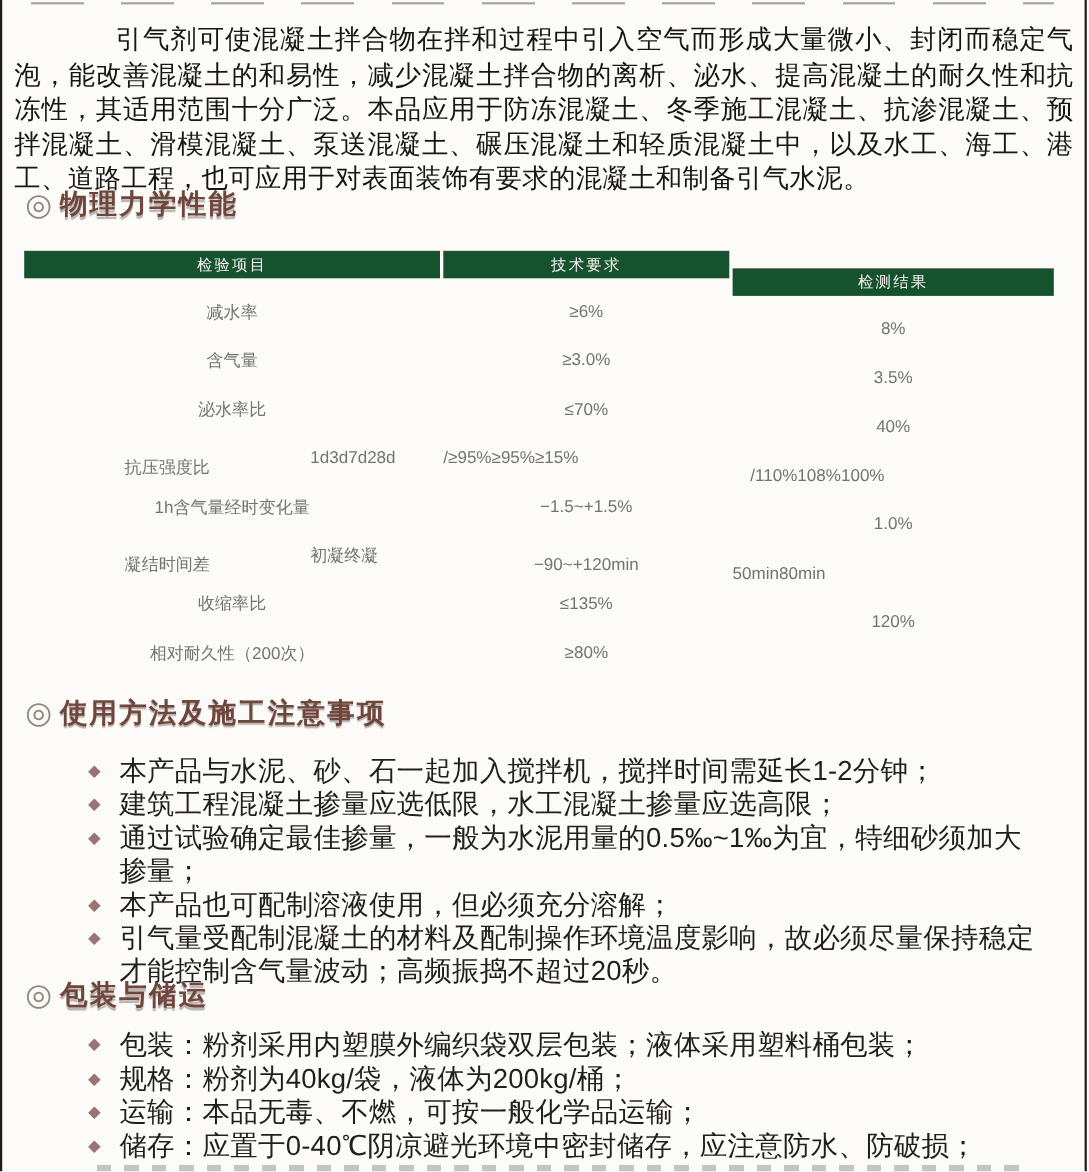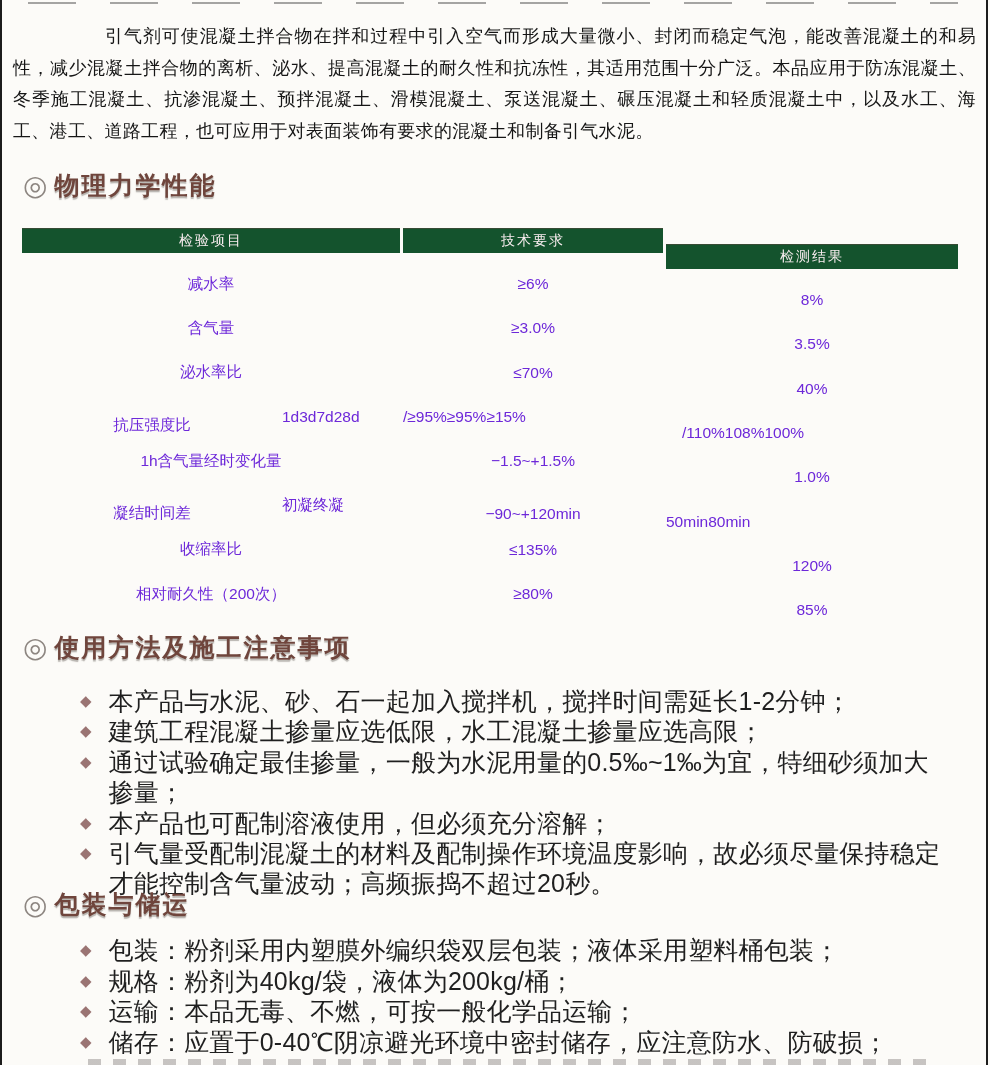--- a/index.html
+++ b/index.html
@@ -10,39 +10,39 @@
     color:#1d1d1d;
   }
   
   .edge-left{position:absolute;left:0;top:0;width:2px;height:100%;background:#1c1c1c;}
   .edge-right{position:absolute;left:986px;top:0;width:2px;height:100%;background:#1c1c1c;}
   .edge-top{position:absolute;left:28px;top:2px;height:2px;width:930px;opacity:.45;
     background:repeating-linear-gradient(90deg,#3a3a3a 0 48px,transparent 48px 82px);}
   
   .intro{
     position:absolute; left:13px; top:21px; width:963px; margin:0;
-    font-size:18px; line-height:31.5px; text-indent:92px;
+    font-size:24px; line-height:31.5px; text-indent:92px;
     text-align:justify; color:#161616; letter-spacing:.3px;
   }
   
   .sec-title{position:absolute; left:23px; display:flex; align-items:center; gap:7px; white-space:nowrap;}
   .ring{font-size:28px; color:#8d8681; line-height:1; font-weight:normal;}
   .ttl{
     font-size:25px; font-weight:bold; letter-spacing:2px; color:#6f453c;
     text-shadow:0 2px 1px rgba(115,110,104,.5);
   }
   
   .ptable{position:absolute; left:22px; top:228px; width:936px; --rh:28.3px;}
   .thead{display:flex; gap:3px;}
   .th{
     height:25px; background:#14532d; color:#f9eef0; font-size:14px;
     display:flex; align-items:center; justify-content:center; letter-spacing:2px;
     box-shadow:inset 0 1px 0 rgba(120,60,70,.35);
   }
-  .tbody{margin-top:1px; font-size:15.5px; color:#6d28d9;}
+  .tbody{margin-top:1px; font-size:15.5px; color:#737373;}
   .c1{width:378px;} .c2{width:260px;} .c3{width:292px;margin-top:16px;}
   .trow{display:flex; gap:3px; align-items:stretch;}
   .td{height:var(--rh); display:flex; align-items:center; justify-content:center;}
   .tdspan{display:flex; align-items:center; justify-content:center;}
   .gcol{display:flex;}
   .glabel{width:260px; display:flex; align-items:center; justify-content:center;}
   .gsubs{flex:1; display:flex; flex-direction:row;}
   .gsubs.c2{width:260px;} .gsubs.c3{width:292px;}
   .gcell{height:var(--rh); display:flex; align-items:center; justify-content:center;}
   
@@ -148,21 +148,20 @@
 
       <div class="trow">
         <div class="td c1">收缩率比</div>
         <div class="td c2">≤135%</div>
         <div class="td c3">120%</div>
       </div>
 
       <div class="trow">
         <div class="td c1">相对耐久性（200次）</div>
         <div class="td c2">≥80%</div>
-        <div class="td c3">85%</div>
       </div>
 
     </div>
   </div>
 
   <div class="sec-title" style="top:631px;">
     <span class="ring">◎</span>
     <span class="ttl">使用方法及施工注意事项</span>
   </div>
 

